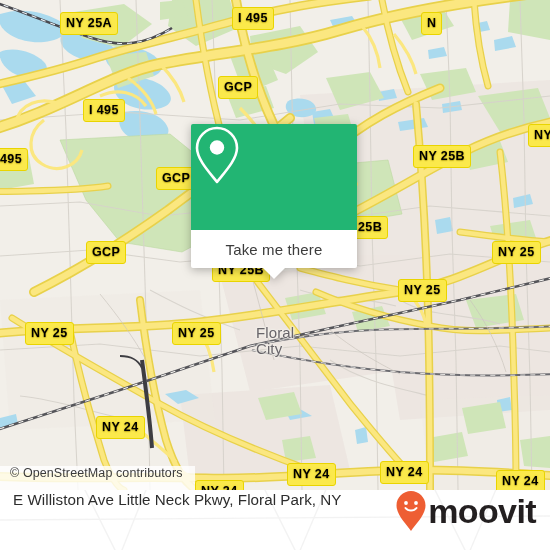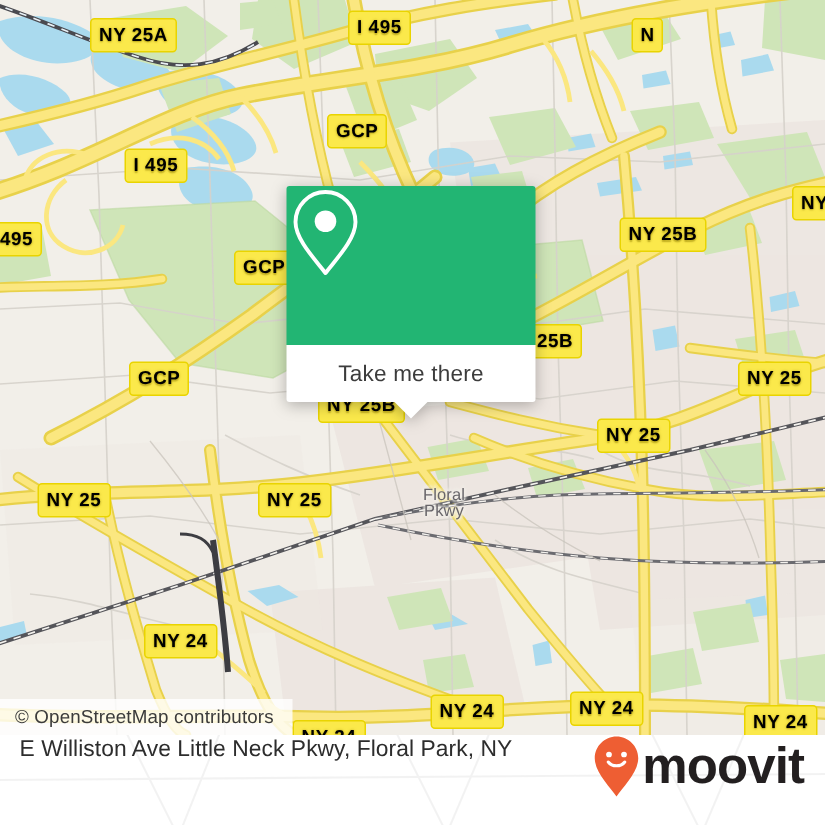--- a/index.html
+++ b/index.html
@@ -24,21 +24,21 @@
     overflow: hidden;
   }
   #map svg { display: block; position: absolute; left:0; top:0; }
 
   
   #attribution {
     position: absolute;
     left: 0; top: 466px;
     height: 24px;
     padding: 0 12px 0 10px;
-    display: flex; align-items: center;
+    display: flex; align-items: flex-start;
     background: rgba(255,255,255,0.80);
     font-size: 12.5px;
     color: #3b3b3b;
     letter-spacing: .1px;
     z-index: 30;
   }
 
   
   .shield {
     position: absolute;
@@ -52,24 +52,24 @@
     line-height: 1;
     padding: 3.5px 5px 4.5px 5px;
     white-space: nowrap;
     text-shadow: 0 0 2px rgba(160,140,0,.55), 0 1px 1px rgba(150,130,0,.5);
     z-index: 12;
   }
 
   
   .place-label {
     position: absolute;
-    font-size: 11px;
+    font-size: 15px;
     color: #68656a;
     line-height: 1.04;
-    text-align: center;
+    text-align: left;
     letter-spacing: .1px;
     text-shadow: -1.4px 0 1.6px #f2efe9, 1.4px 0 1.6px #f2efe9,
                   0 -1.4px 1.6px #f2efe9, 0 1.4px 1.6px #f2efe9;
     z-index: 11;
     pointer-events: none;
   }
 
   
   #popup {
     position: absolute;
@@ -385,21 +385,21 @@
         <div class="shield" style="left: 96px; top: 416px;">NY 24</div>
         <div class="shield" style="left: 195px; top: 480px;">NY 24</div>
         <div class="shield" style="left: 287px; top: 463px;">NY 24</div>
         <div class="shield" style="left: 380px; top: 461px;">NY 24</div>
         <div class="shield" style="left: 496px; top: 470px;">NY 24</div>
       </div>
 
     <div id="place-layer">
         <div class="place-label" style="left: 256px; top: 325px; width: 80px;">
           <div>Floral</div>
-          <div>Pkwy</div>
+          <div>City</div>
         </div>
       </div>
 
     <div id="popup">
       <div id="popup-top">
         <svg width="52" height="62" viewBox="0 0 52 62">
           <path d="M26 4 C15 4 6 13 6 24 C6 36 20 50 26 58 C32 50 46 36 46 24 C46 13 37 4 26 4 Z" fill="none" stroke="#ffffff" stroke-width="2.6" stroke-linejoin="round"></path>
           <circle cx="26" cy="23.5" r="7.2" fill="#ffffff"></circle>
         </svg>
       </div>

